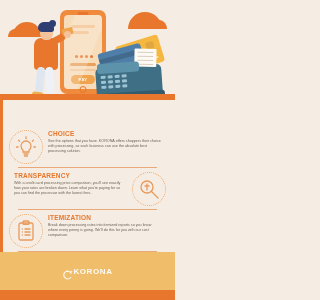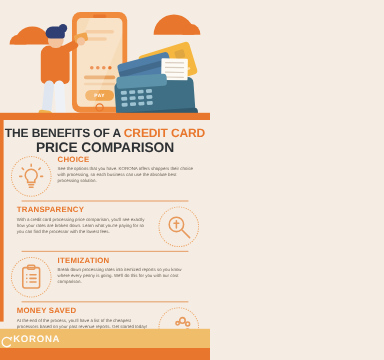--- a/index.html
+++ b/index.html
@@ -92,21 +92,21 @@
   .sec-text{font-size:3.7px;line-height:5.4px;color:#6d6258;}
   .divider{height:1px;background:#e8a877;margin:3px 18px 4px 18px;}
 
   .icon-wrap{flex:0 0 34px;width:34px;height:34px;position:relative;}
   .icon-circle{position:absolute;inset:0;border-radius:50%;border:1.4px dotted #eda96f;box-sizing:border-box;}
   .icon-inner{position:absolute;inset:5px;display:flex;align-items:center;justify-content:center;}
   .icon-inner svg{width:100%;height:100%;}
 
   
   .footer{position:absolute;left:0;bottom:0;width:175px;}
-  .foot-amber{height:16px;background:#f0bd6b;display:flex;align-items:center;gap:0;}
+  .foot-amber{height:38px;background:#f0bd6b;display:flex;align-items:center;justify-content:center;gap:0;}
   .foot-orange{height:10px;background:#e8762c;}
   .logo-mark{width:11px;height:11px;position:relative;}
   .logo-text{font-size:8px;font-weight:bold;color:#fdfaf5;letter-spacing:.6px;}
 </style>
 </head>
 <body>
 
 <div class="page">
 
   <div class="edge-stripe"></div>
@@ -183,24 +183,20 @@
           <i></i>
           <i></i>
           <i></i>
       </div>
       <div class="term-base"></div>
     </div>
 
     <div class="hero-floor"></div>
   </div>
 
-  <div class="title">
-    <div class="l1"><span>THE BENEFITS OF A </span><span class="hl">CREDIT CARD</span></div>
-    <div class="l2">PRICE COMPARISON</div>
-  </div>
 
   <div class="sections">
 
     <div class="sec">
       <div class="icon-wrap">
         <div class="icon-circle"></div>
         <div class="icon-inner">
           <svg viewBox="0 0 24 24" fill="none" stroke="#e8995c" stroke-width="1.3" stroke-linecap="round">
             <path d="M9 15a5 5 0 1 1 6 0v2H9z"></path>
               <path d="M10 19h4"></path>

